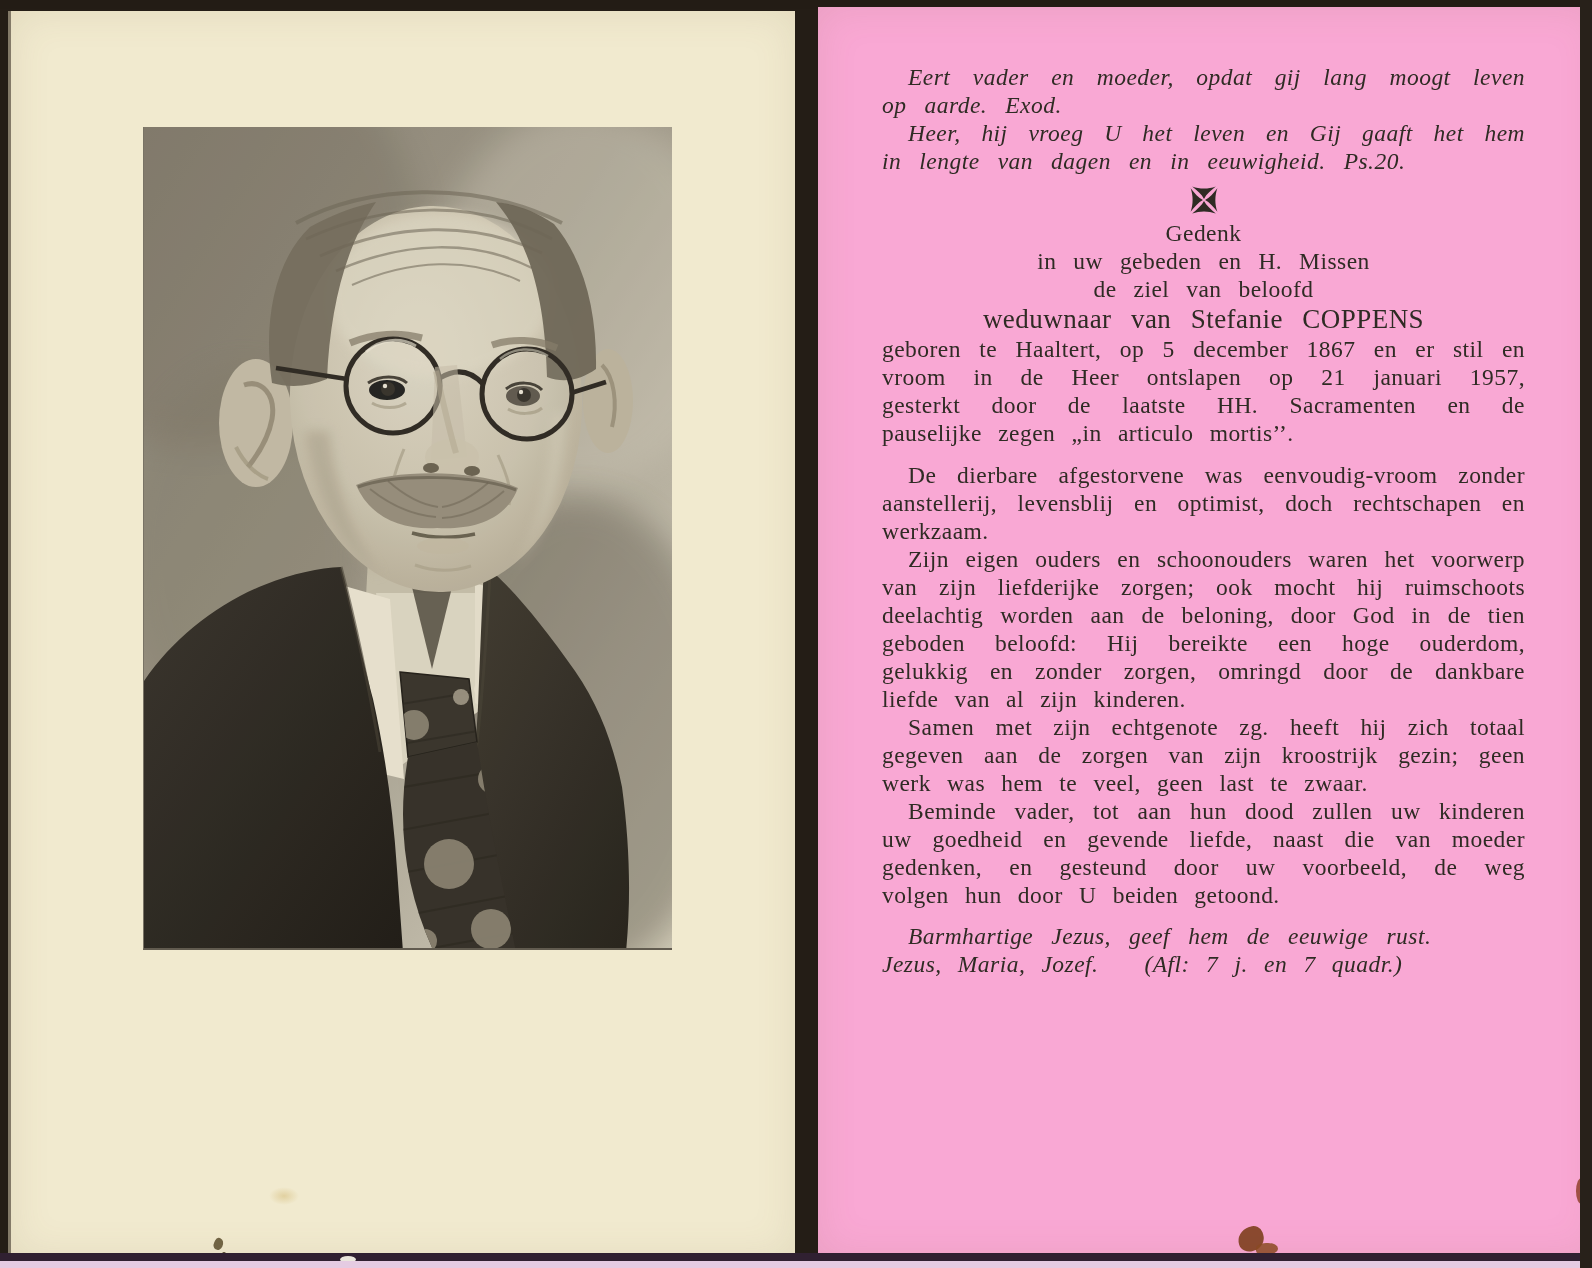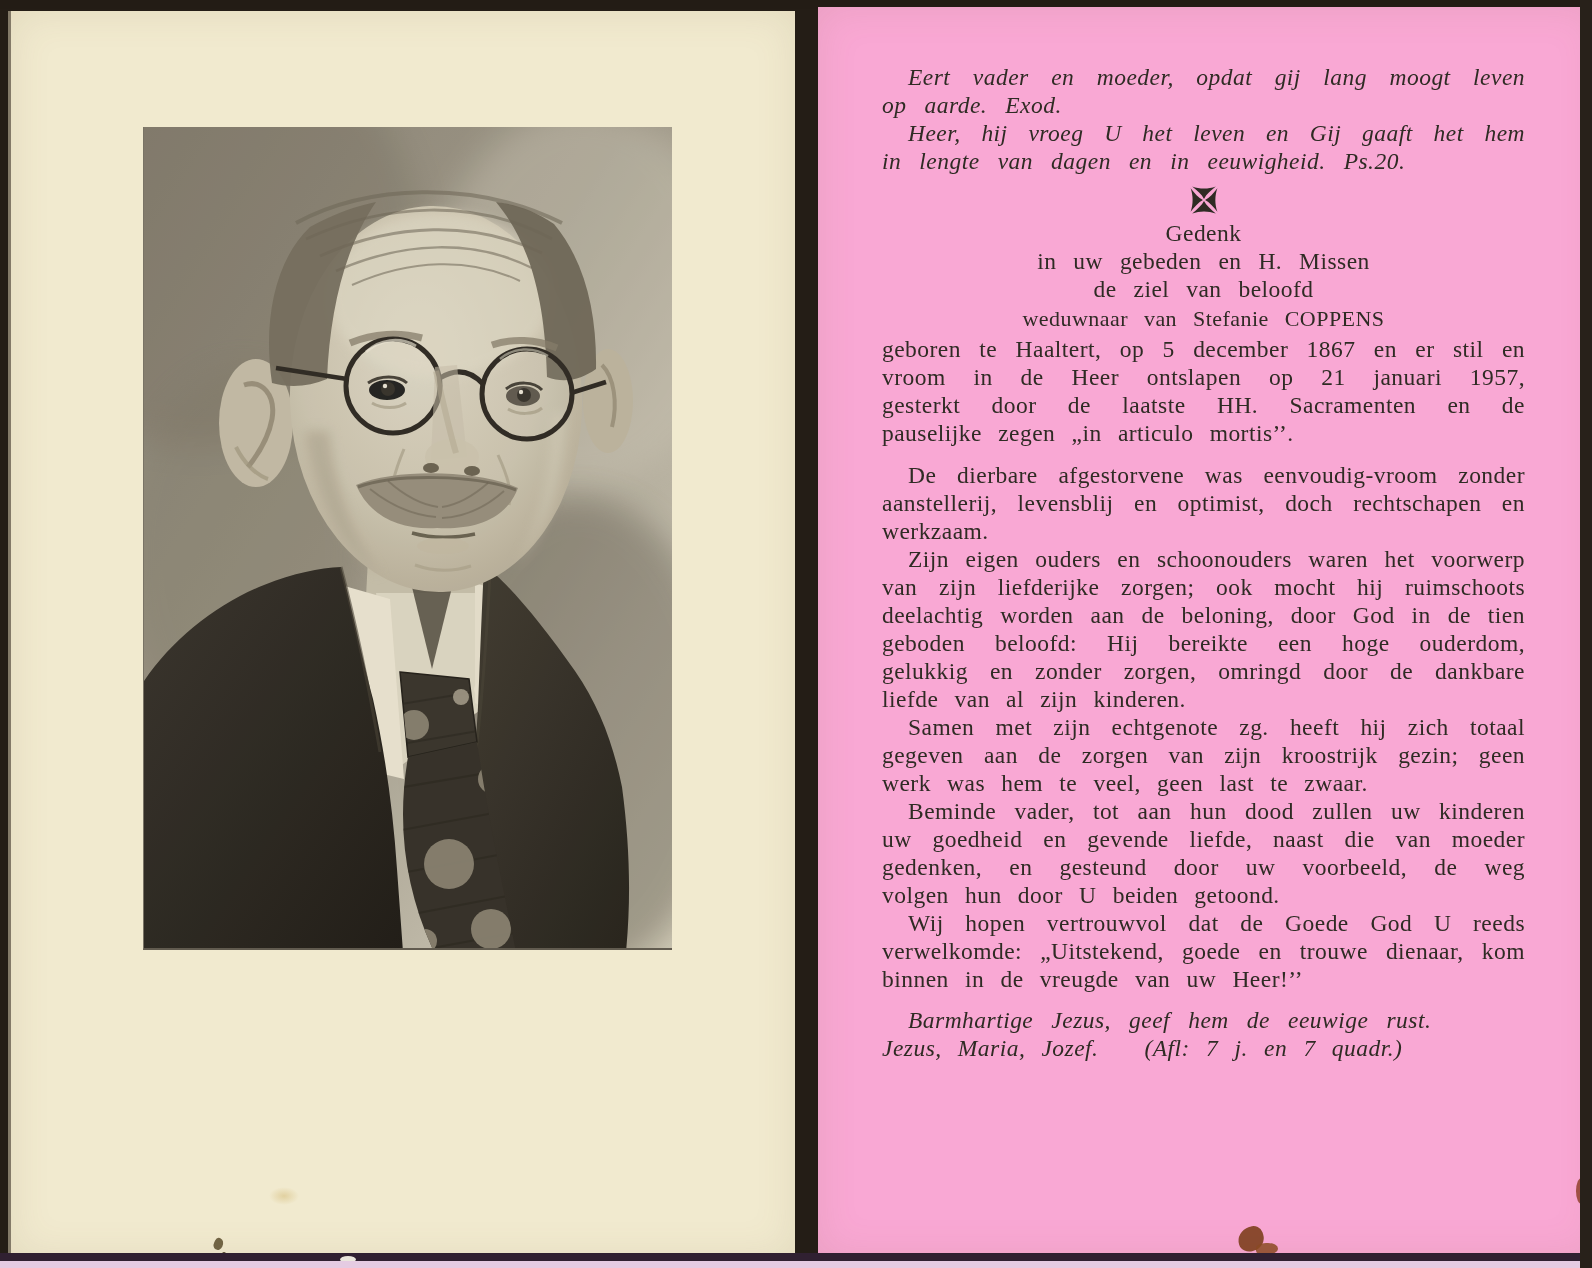--- a/index.html
+++ b/index.html
@@ -32,21 +32,21 @@
     letter-spacing:.02em;word-spacing:.42em;
   }
   .text-col p{margin:0;text-align:justify;}
   .q{font-style:italic;text-indent:26px;word-spacing:.5em;}
   .cross-line{text-align:center;margin:10px 0 2px;height:32px;}
   .ctr{text-align:center !important;text-indent:0;word-spacing:.45em;}
   .name{
     font-size:37px;font-weight:bold;text-align:center;margin:10px 0 4px;
     letter-spacing:.6px;color:#26231d;line-height:44px;word-spacing:.25em;
   }
-  .relation{font-size:22px;margin:0 0 12px;line-height:32px;}
+  .relation{font-size:27px;margin:0 0 12px;line-height:32px;}
   .para{text-indent:26px;}
   .birth{text-indent:0;margin-bottom:14px !important;}
   .closing{font-style:italic;margin-top:13px !important;word-spacing:.5em;}
   .closing2{font-style:italic;text-align:left !important;}
   .closing2 .gap{display:inline-block;width:46px;}
   
   .bottom-band{position:absolute;left:0;top:1253px;width:1592px;height:9px;background:#302031;}
   .bottom-strip{position:absolute;left:0;top:1261px;width:1592px;height:7px;background:#e5cbe2;}
   .right-edge{position:absolute;left:1580px;top:0;width:12px;height:1268px;background:#28211a;}
   .top-edge{position:absolute;left:0;top:0;width:1592px;height:9px;background:#231c15;}
@@ -241,21 +241,20 @@
       <p class="ctr">de ziel van beloofd</p>
 
       <p class="relation ctr">weduwnaar van Stefanie COPPENS</p>
 
       <p class="para birth">geboren te Haaltert, op 5 december 1867 en er stil en vroom in de Heer ontslapen op 21 januari 1957, gesterkt door de laatste HH. Sacramenten en de pauselijke zegen „in articulo mortis’’.</p>
 
       <p class="para">De dierbare afgestorvene was eenvoudig-vroom zonder aanstellerij, levensblij en optimist, doch rechtschapen en werkzaam.</p>
       <p class="para">Zijn eigen ouders en schoonouders waren het voorwerp van zijn liefderijke zorgen; ook mocht hij ruimschoots deelachtig worden aan de beloning, door God in de tien geboden beloofd: Hij bereikte een hoge ouderdom, gelukkig en zonder zorgen, omringd door de dankbare liefde van al zijn kinderen.</p>
       <p class="para">Samen met zijn echtgenote zg. heeft hij zich totaal gegeven aan de zorgen van zijn kroostrijk gezin; geen werk was hem te veel, geen last te zwaar.</p>
       <p class="para">Beminde vader, tot aan hun dood zullen uw kinderen uw goedheid en gevende liefde, naast die van moeder gedenken, en gesteund door uw voorbeeld, de weg volgen hun door U beiden getoond.</p>
-      <p class="para">Wij hopen vertrouwvol dat de Goede God U reeds verwelkomde: „Uitstekend, goede en trouwe dienaar, kom binnen in de vreugde van uw Heer!’’</p>
 
       <p class="para closing">Barmhartige Jezus, geef hem de eeuwige rust.</p>
       <p class="closing2"><span>Jezus, Maria, Jozef.</span><span class="gap"></span><span>(Afl: 7 j. en 7 quadr.)</span></p>
     </div>
 
     <div class="stain stain-brown-right" style="left:420px;top:1220px;"></div>
     <div class="stain stain-brown-right2" style="left:438px;top:1236px;"></div>
     <div class="stain stain-red-edge" style="left:758px;top:1171px;"></div>
   </div>
 

